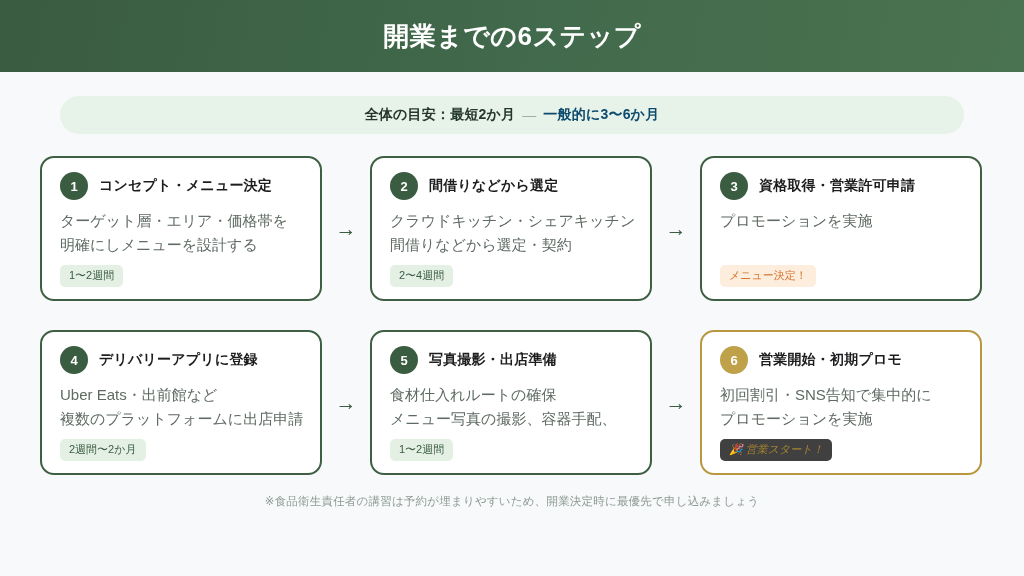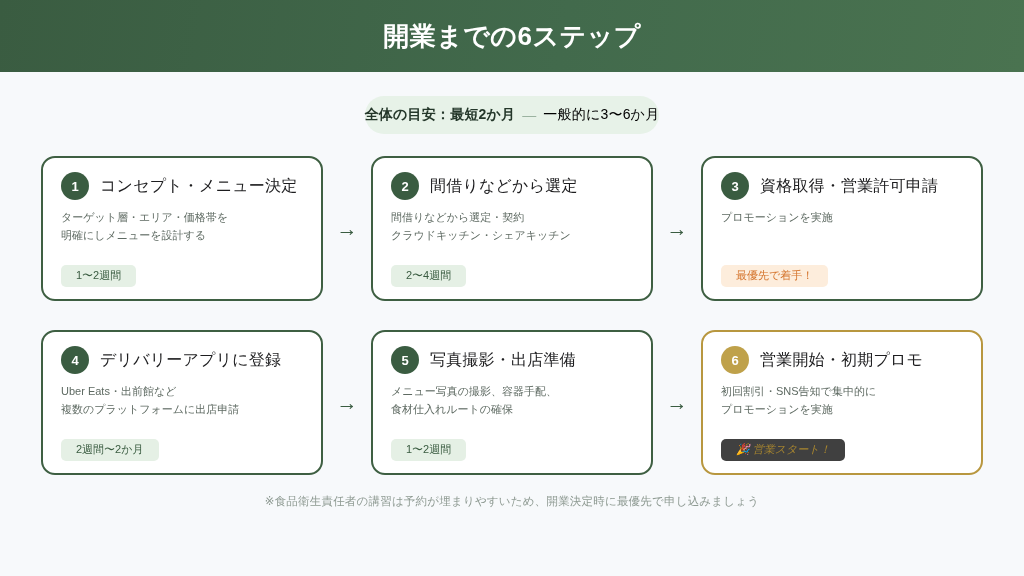--- a/index.html
+++ b/index.html
@@ -15,21 +15,20 @@
     -webkit-font-smoothing: antialiased;
   }
 
   .page {
     position: relative;
     width: 1024px;
     height: 424px;
     background: #f7f9fb;
     display: flex;
     flex-direction: column;
-    align-items: center;
   }
 
   
   .header {
     width: 1024px;
     height: 72px;
     background: linear-gradient(100deg, #3a5c41 0%, #426a4c 55%, #4a7350 100%);
     display: flex;
     align-items: center;
     justify-content: center;
@@ -64,22 +63,22 @@
     color: #24372a;
     letter-spacing: 0.2px;
   }
   .summary-dash {
     font-size: 14px;
     color: #9bb3a0;
     font-weight: normal;
   }
   .summary-tail {
     font-size: 14px;
-    font-weight: normal;
-    color: #000000;
+    font-weight: bold;
+    color: #0c4a6e;
     letter-spacing: 0.2px;
   }
 
   
   .grid {
     padding: 22px 40px 0 40px;
     flex: 1 1 auto;
     display: flex;
     flex-direction: column;
     gap: 29px;
@@ -120,42 +119,42 @@
     font-weight: bold;
     display: flex;
     align-items: center;
     justify-content: center;
     line-height: 1;
   }
   .num-circle.gold {
     background: #bfa14a;
   }
   .card-title {
-    font-size: 16px;
-    font-weight: normal;
+    font-size: 14px;
+    font-weight: bold;
     color: #1d1d1f;
     letter-spacing: 0.2px;
     line-height: 1.1;
   }
 
   .card-desc {
-    font-size: 11px;
+    font-size: 15px;
     color: #5e6a62;
     line-height: 1.62;
     flex: 1 1 auto;
   }
   .card-desc .l {
     display: block;
     white-space: nowrap;
   }
 
   .badge {
     align-self: flex-start;
     margin-top: 4px;
-    padding: 4px 15px;
+    padding: 4px 9px;
     border-radius: 5px;
     font-size: 11px;
     line-height: 1.25;
     background: #e5f0e5;
     color: #3a5c41;
     white-space: nowrap;
   }
   .badge.orange {
     background: #fdeddc;
     color: #d4722a;
@@ -228,37 +227,37 @@
       </div>
 
       <div class="arrow">→</div>
 
       <div class="card">
         <div class="card-head">
           <div class="num-circle">2</div>
           <div class="card-title">間借りなどから選定</div>
         </div>
         <div class="card-desc">
+          <span class="l">クラウドキッチン・シェアキッチン</span>
           <span class="l">間借りなどから選定・契約</span>
-          <span class="l">クラウドキッチン・シェアキッチン</span>
         </div>
         <div class="badge">2〜4週間</div>
       </div>
 
       <div class="arrow">→</div>
 
       <div class="card">
         <div class="card-head">
           <div class="num-circle">3</div>
           <div class="card-title">資格取得・営業許可申請</div>
         </div>
         <div class="card-desc">
           <span class="l">プロモーションを実施</span>
         </div>
-        <div class="badge orange">最優先で着手！</div>
+        <div class="badge orange">メニュー決定！</div>
       </div>
 
     </div>
 
     <div class="row">
 
       <div class="card">
         <div class="card-head">
           <div class="num-circle">4</div>
           <div class="card-title">デリバリーアプリに登録</div>
@@ -271,22 +270,22 @@
       </div>
 
       <div class="arrow">→</div>
 
       <div class="card">
         <div class="card-head">
           <div class="num-circle">5</div>
           <div class="card-title">写真撮影・出店準備</div>
         </div>
         <div class="card-desc">
+          <span class="l">食材仕入れルートの確保</span>
           <span class="l">メニュー写真の撮影、容器手配、</span>
-          <span class="l">食材仕入れルートの確保</span>
         </div>
         <div class="badge">1〜2週間</div>
       </div>
 
       <div class="arrow">→</div>
 
       <div class="card gold">
         <div class="card-head">
           <div class="num-circle gold">6</div>
           <div class="card-title">営業開始・初期プロモ</div>

